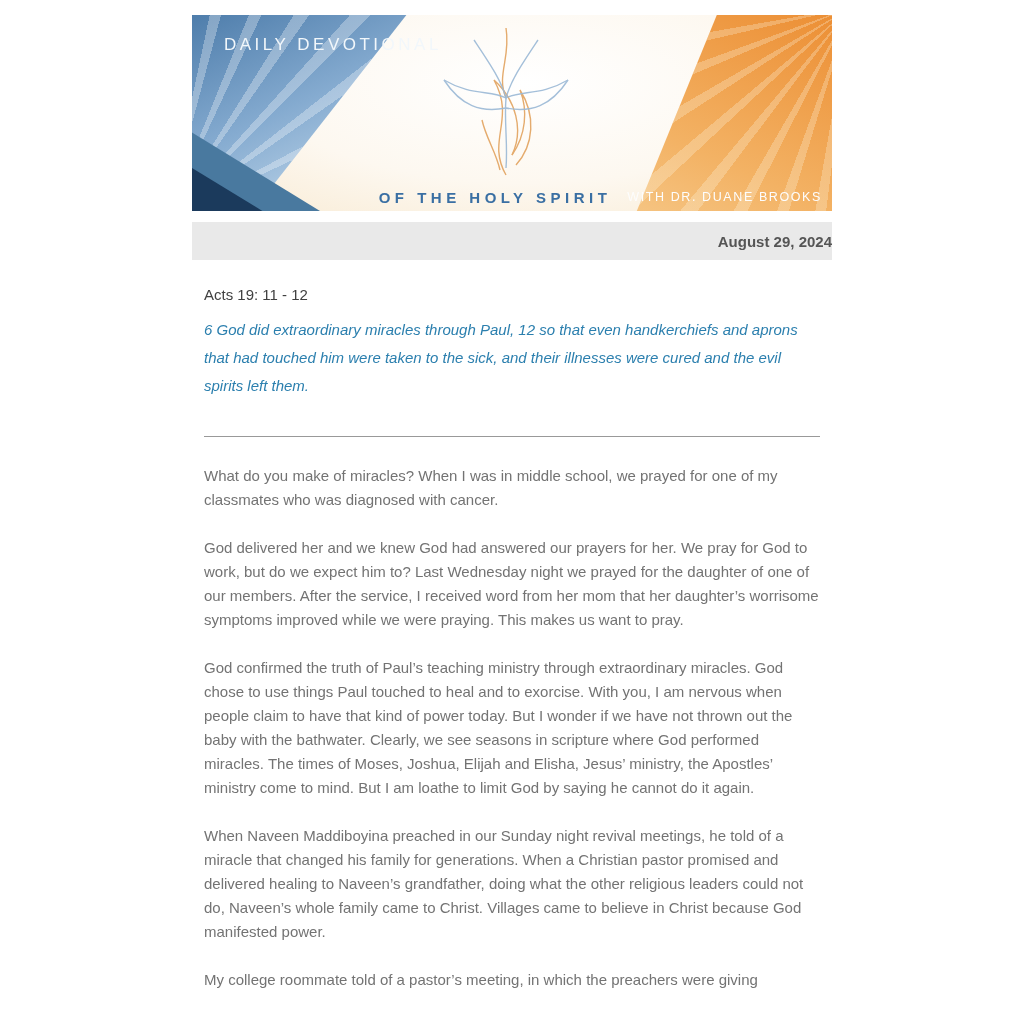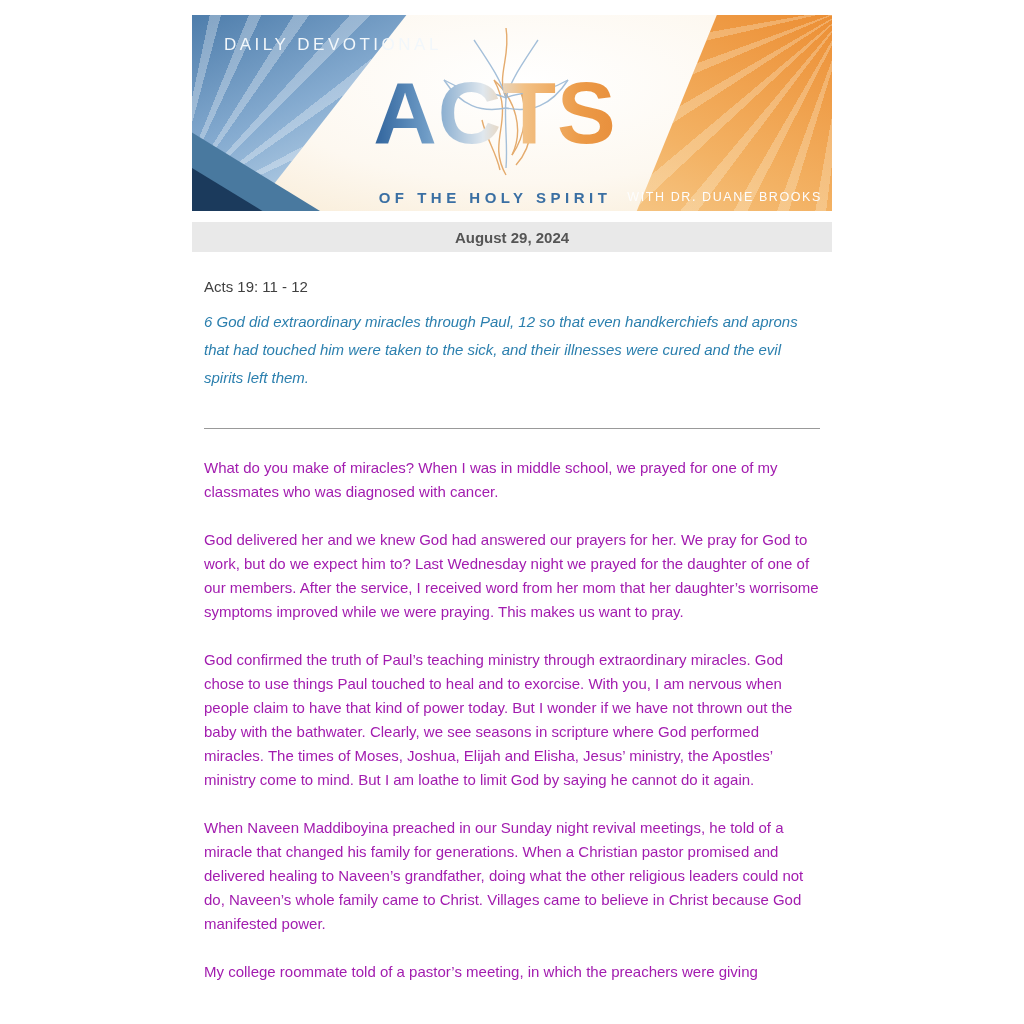--- a/index.html
+++ b/index.html
@@ -96,25 +96,25 @@
     color: #fdfdfd;
     font-size: 12.5px;
     letter-spacing: 1.6px;
     white-space: nowrap;
     margin-top: 12px;
   }
 
   
   .date-bar {
     margin-top: 11px;
-    height: 30px;
+    height: 38px;
     background: #e9e9e9;
     display: flex;
     align-items: center;
-    justify-content: center;
+    justify-content: flex-end;
   }
   .date-bar span {
     font-size: 15px;
     font-weight: bold;
     color: #555555;
   }
 
   
   .content { padding: 0 12px; }
   .scripture-ref {
@@ -135,21 +135,21 @@
     color: #a40000;
   }
   hr.divider {
     margin: 36px 0 0 0;
     border: none;
     border-top: 1px solid #999999;
   }
   .content p {
     font-size: 15px;
     line-height: 24px;
-    color: #a21caf;
+    color: #737373;
     margin: 24px 0 0 0;
   }
   .content p:first-of-type { margin-top: 27px; }
 </style>
 </head>
 <body>
 
 <div class="email-column">
 
   <header class="banner">
@@ -167,21 +167,20 @@
       </g>
       <g fill="none" stroke="#9bb9d6" stroke-width="1.4" opacity="0.9">
         <path d="M28,60 C55,76 75,70 90,78 C105,70 125,76 152,60"></path>
         <path d="M28,60 C45,86 65,93 90,88 C115,93 135,86 152,60"></path>
         <path d="M58,20 C74,44 85,60 90,78 C95,60 106,44 122,20"></path>
         <path d="M90,78 C88,102 92,124 90,148"></path>
       </g>
     </svg>
 
     <div class="banner-kicker">DAILY DEVOTIONAL</div>
-    <div class="acts-title">ACTS</div>
     <div class="banner-subtitle">OF THE HOLY SPIRIT</div>
     <div class="banner-byline">WITH DR. DUANE BROOKS</div>
   </header>
 
   <div class="date-bar">
     <span>August 29, 2024</span>
   </div>
 
   <main class="content">
     <div class="scripture-ref">Acts 19: 11 - 12</div>

